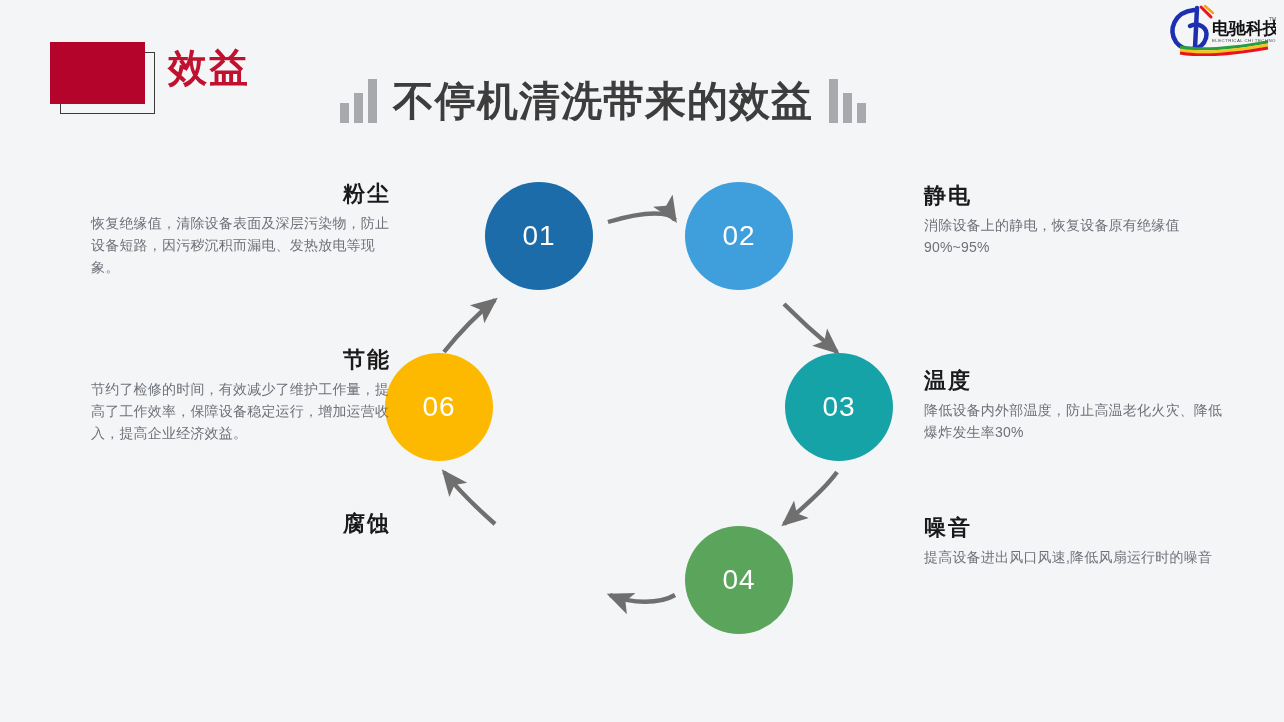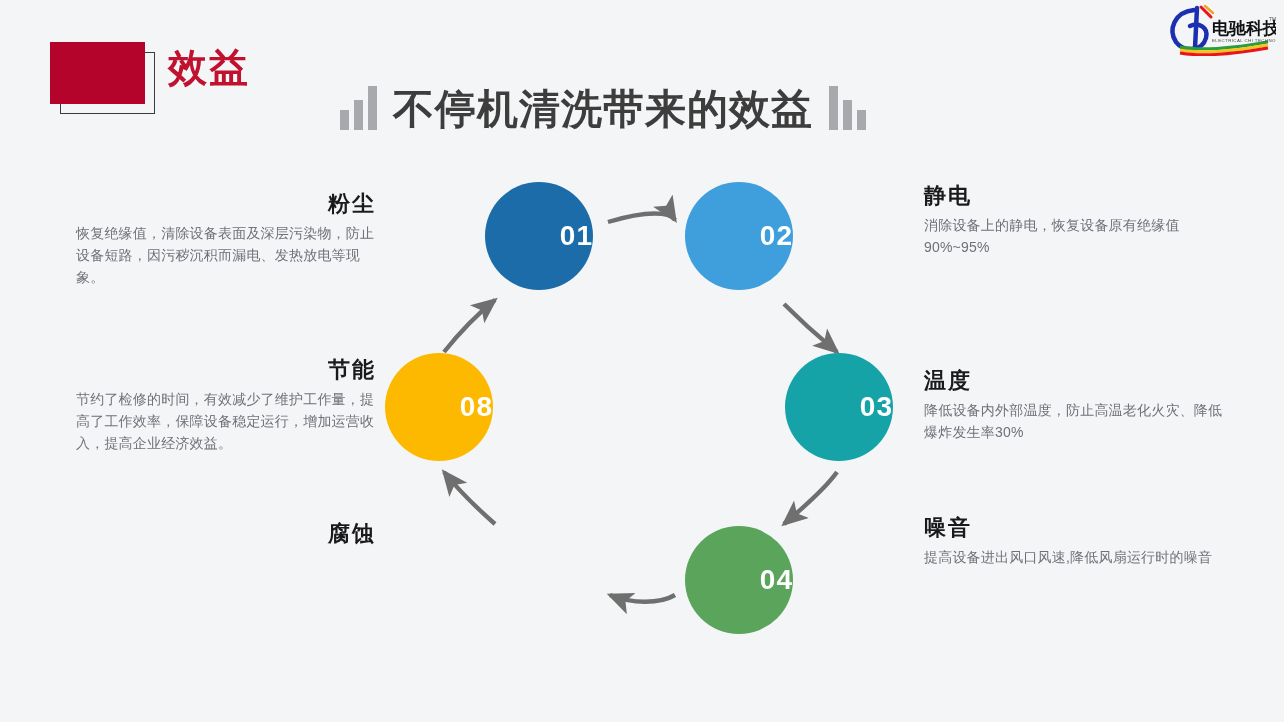--- a/index.html
+++ b/index.html
@@ -24,21 +24,21 @@
     background:#b4042c;
   }
   .badge-label{
     position:absolute; left:168px; top:48px;
     font-size:39px; font-weight:700; color:#c0112f;
     letter-spacing:2px; line-height:1;
   }
 
   .title-row{
     position:absolute; left:340px; top:72px;
-    display:flex; align-items:flex-end; gap:16px; height:58px;
+    display:flex; align-items:center; gap:16px; height:58px;
   }
   .bars{ display:flex; align-items:flex-end; gap:5px; height:44px; }
   .bars .b{ width:9px; background:#a8a9ad; }
   .bars-left .b1{ height:20px; }
   .bars-left .b2{ height:30px; }
   .bars-left .b3{ height:44px; }
   .bars-right .b1{ height:44px; }
   .bars-right .b2{ height:30px; }
   .bars-right .b3{ height:20px; }
   .main-title{
@@ -46,42 +46,42 @@
     line-height:1; letter-spacing:1px; white-space:nowrap;
   }
 
   
   .logo{ position:absolute; right:8px; top:4px; width:112px; height:52px; }
 
   
   .diagram{ position:absolute; left:360px; top:160px; width:560px; height:510px; }
   .circle{
     position:absolute; border-radius:50%;
-    display:flex; align-items:center; justify-content:flex-end;
-    color:#ffffff; font-size:28px; font-weight:700; letter-spacing:1px;
+    display:flex; align-items:center; justify-content:center;
+    color:#ffffff; font-size:28px; font-weight:400; letter-spacing:1px;
   }
   .c-01{ left:125px; top:22px;  width:108px; height:108px; }
   .c-02{ left:325px; top:22px;  width:108px; height:108px; }
   .c-03{ left:425px; top:193px; width:108px; height:108px; }
   .c-04{ left:325px; top:366px; width:108px; height:108px; }
   .c-05{ left:125px; top:366px; width:108px; height:108px; }
   .c-06{ left:25px;  top:193px; width:108px; height:108px; }
   .arrows{ position:absolute; left:0; top:0; width:560px; height:510px; }
 
   
   .block{ position:absolute; width:300px; }
   .block .b-title{
     font-size:22px; font-weight:700; color:#1a1a1a;
     letter-spacing:2px; margin-bottom:7px; line-height:1.1;
   }
   .block .b-body{
     font-size:14px; color:#6e7179; line-height:1.55;
     letter-spacing:0.2px;
   }
-  .block.left{ left:76px; text-align:left;margin-top:10px; }
+  .block.left{ left:91px; text-align:left; }
   .block.left .b-title{ text-align:right; }
   .block.right{ left:924px; text-align:left; }
 
   .blk-dust{ top:182px; }
   .blk-energy{ top:348px; }
   .blk-corrosion{ top:512px; }
   .blk-static{ top:184px; }
   .blk-temp{ top:369px; }
   .blk-noise{ top:516px; }
 </style>
@@ -150,21 +150,21 @@
   <div class="circle c-02" style="background: rgb(63, 159, 220);">
     <span>02</span>
   </div>
   <div class="circle c-03" style="background: rgb(22, 163, 168);">
     <span>03</span>
   </div>
   <div class="circle c-04" style="background: rgb(90, 164, 92);">
     <span>04</span>
   </div>
   <div class="circle c-06" style="background: rgb(252, 185, 0);">
-    <span>08</span>
+    <span>06</span>
   </div>
 </div>
 
 <div class="block left blk-dust">
   <div class="b-title">粉尘</div>
   <div class="b-body">恢复绝缘值，清除设备表面及深层污染物，防止设备短路，因污秽沉积而漏电、发热放电等现象。</div>
 </div>
 
 <div class="block left blk-energy">
   <div class="b-title">节能</div>

